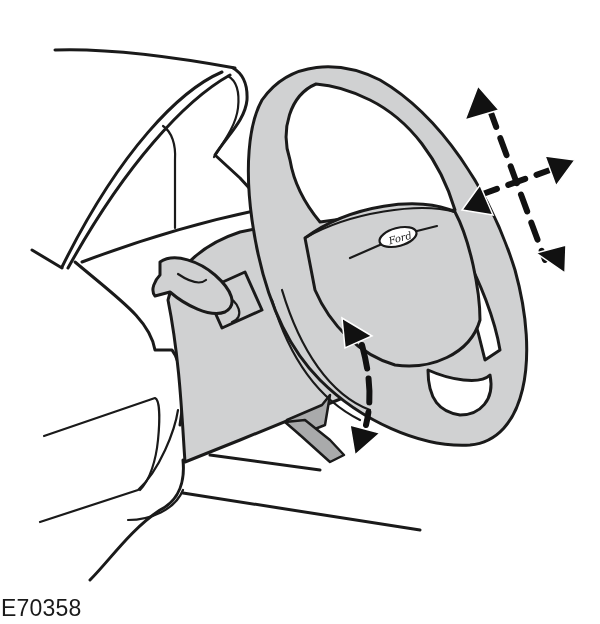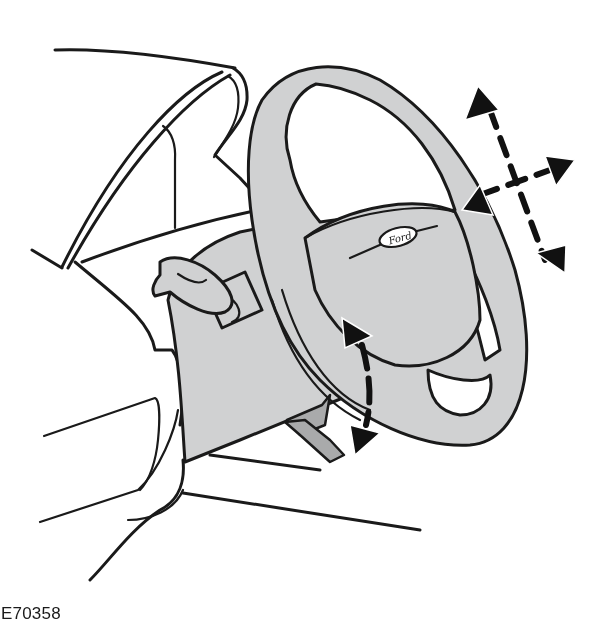--- a/index.html
+++ b/index.html
@@ -1,19 +1,19 @@
 <!DOCTYPE html>
 <html><head>
   <meta charset="utf-8">
   <style>
     html, body { margin: 0; padding: 0; background: #ffffff; }
     body { width: 600px; height: 624px; position: relative; overflow: hidden; font-family: "Liberation Sans", sans-serif; }
     .figure { position: absolute; left: 0; top: 0; width: 600px; height: 590px; }
     .figure svg { display: block; }
-    .caption { position: absolute; left: 1px; top: 595px; font-size: 17px; color: #1a1a1a; letter-spacing: 0.2px; margin-top: 9px; }
+    .caption { position: absolute; left: 1px; top: 595px; font-size: 23px; color: #1a1a1a; letter-spacing: 0.2px; }
     .ln { fill: none; stroke: #1a1a1a; stroke-width: 3; stroke-linejoin: round; stroke-linecap: round; }
     .thin { stroke-width: 2.2; }
     .grey { fill: #d0d1d2; stroke: #1a1a1a; stroke-width: 3; stroke-linejoin: round; }
     .white { fill: #ffffff; stroke: #1a1a1a; stroke-width: 3; stroke-linejoin: round; }
     .lever { fill: #a9aaab; stroke: #1a1a1a; stroke-width: 2.5; stroke-linejoin: round; }
     .dash { fill: none; stroke: #111; stroke-width: 6; stroke-dasharray: 18 12; stroke-linecap: round; }
     .arrowhead { fill: #111; stroke: #fff; stroke-width: 1.5; }
   </style>
 </head>
 <body>

